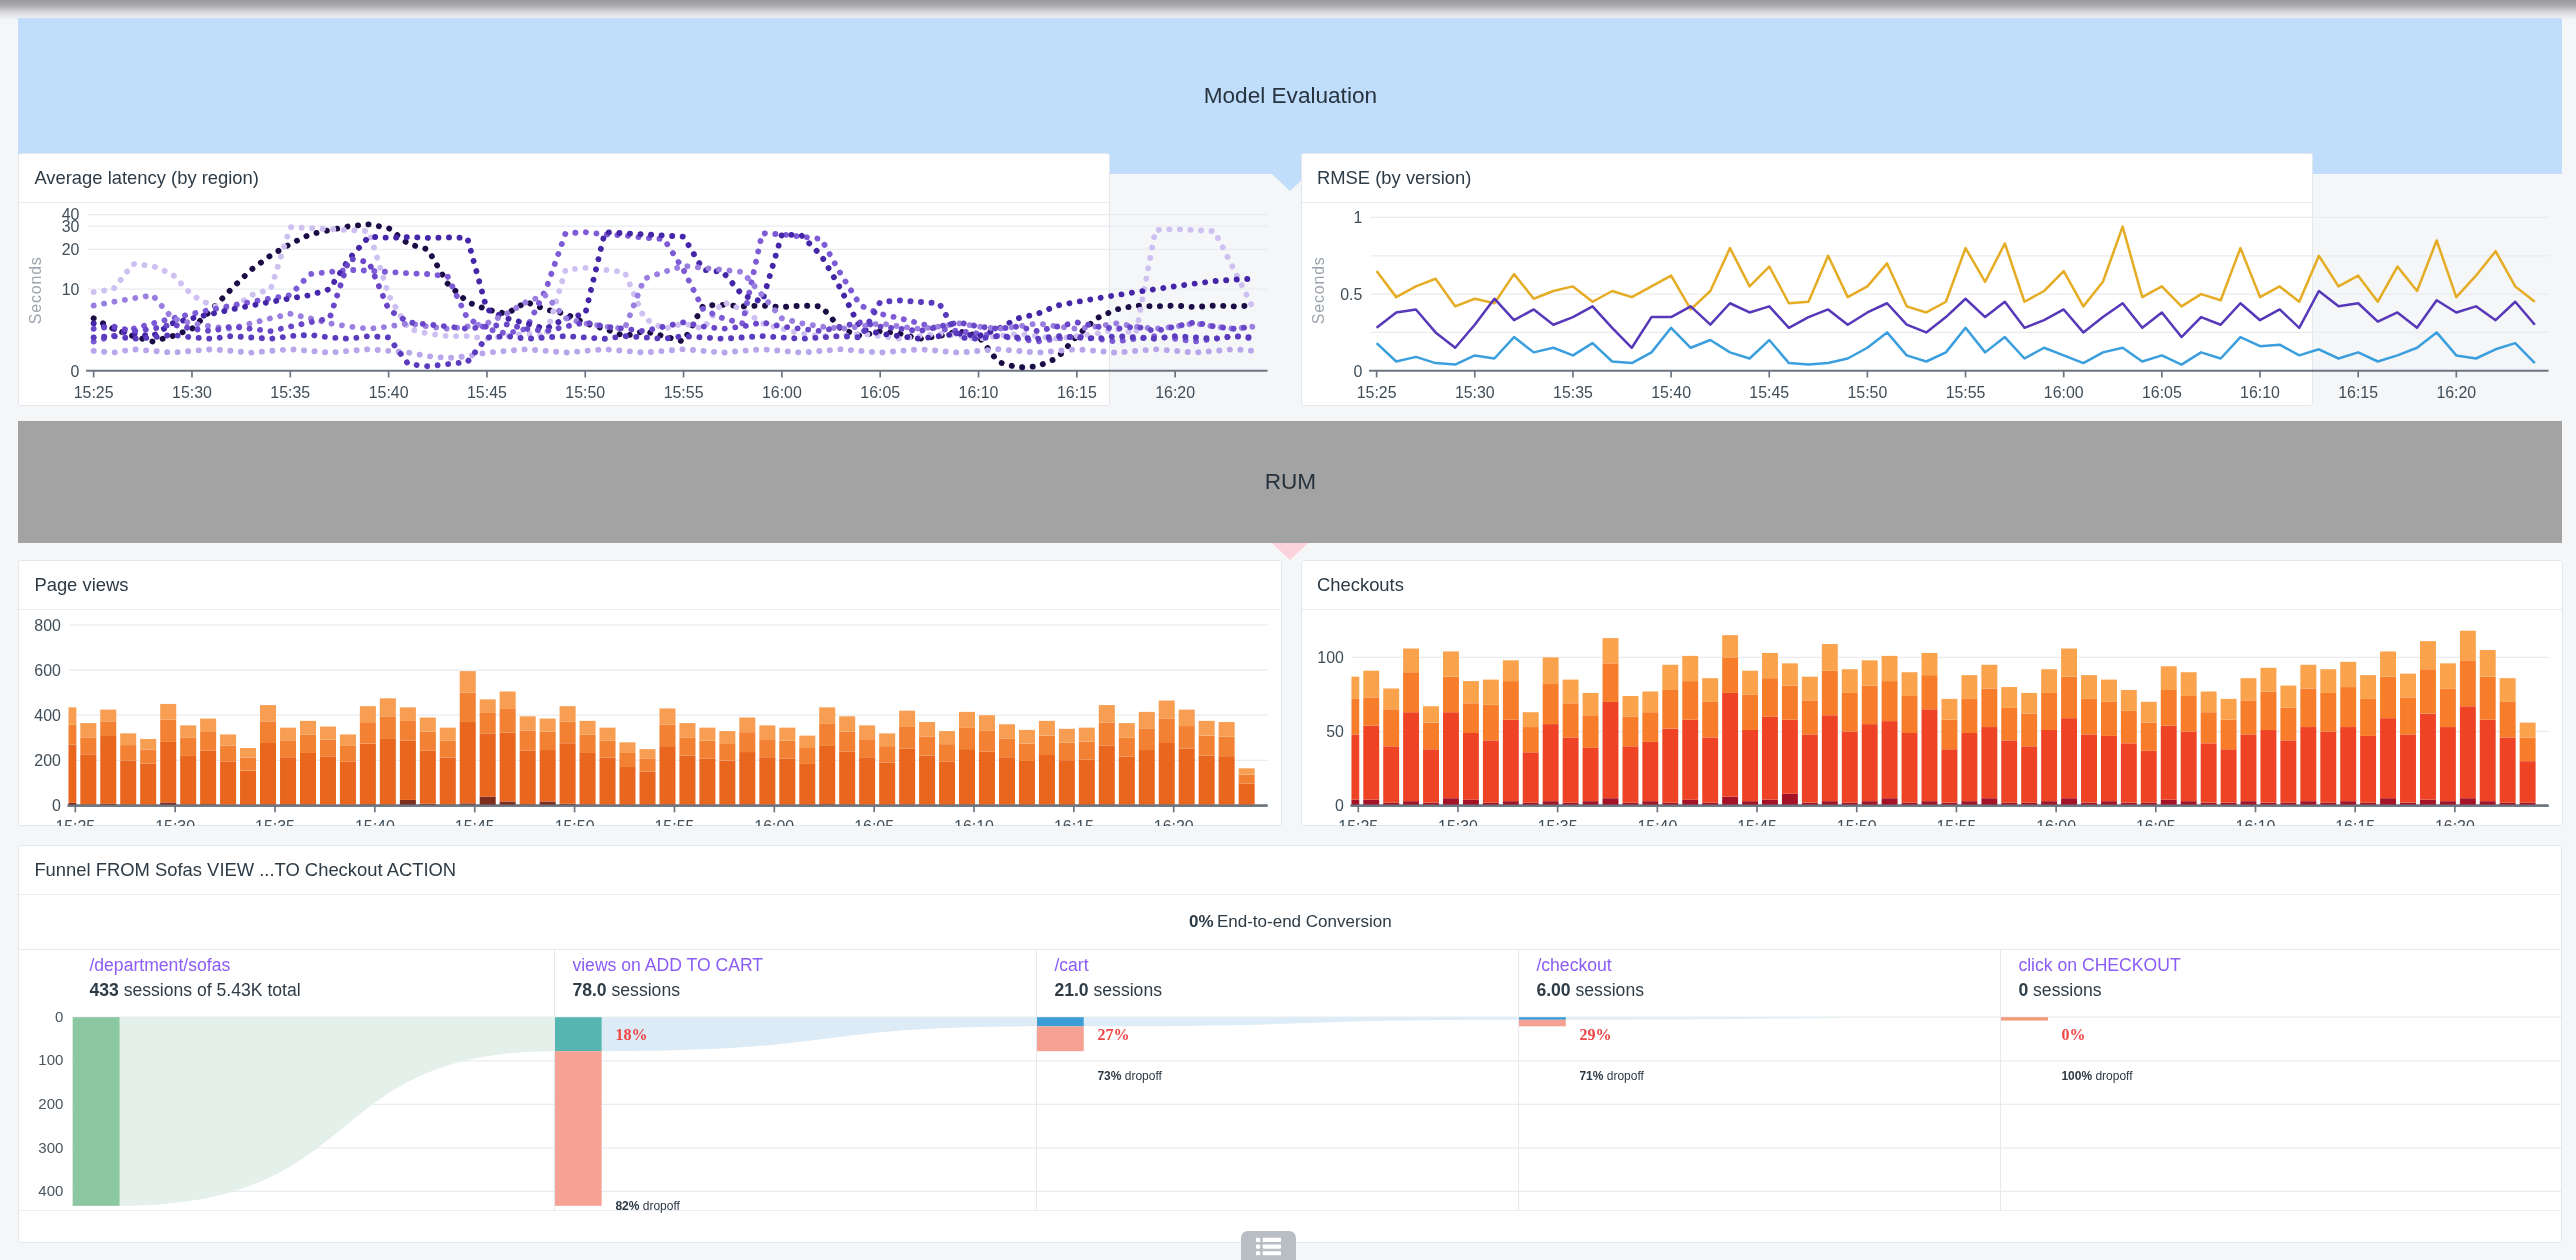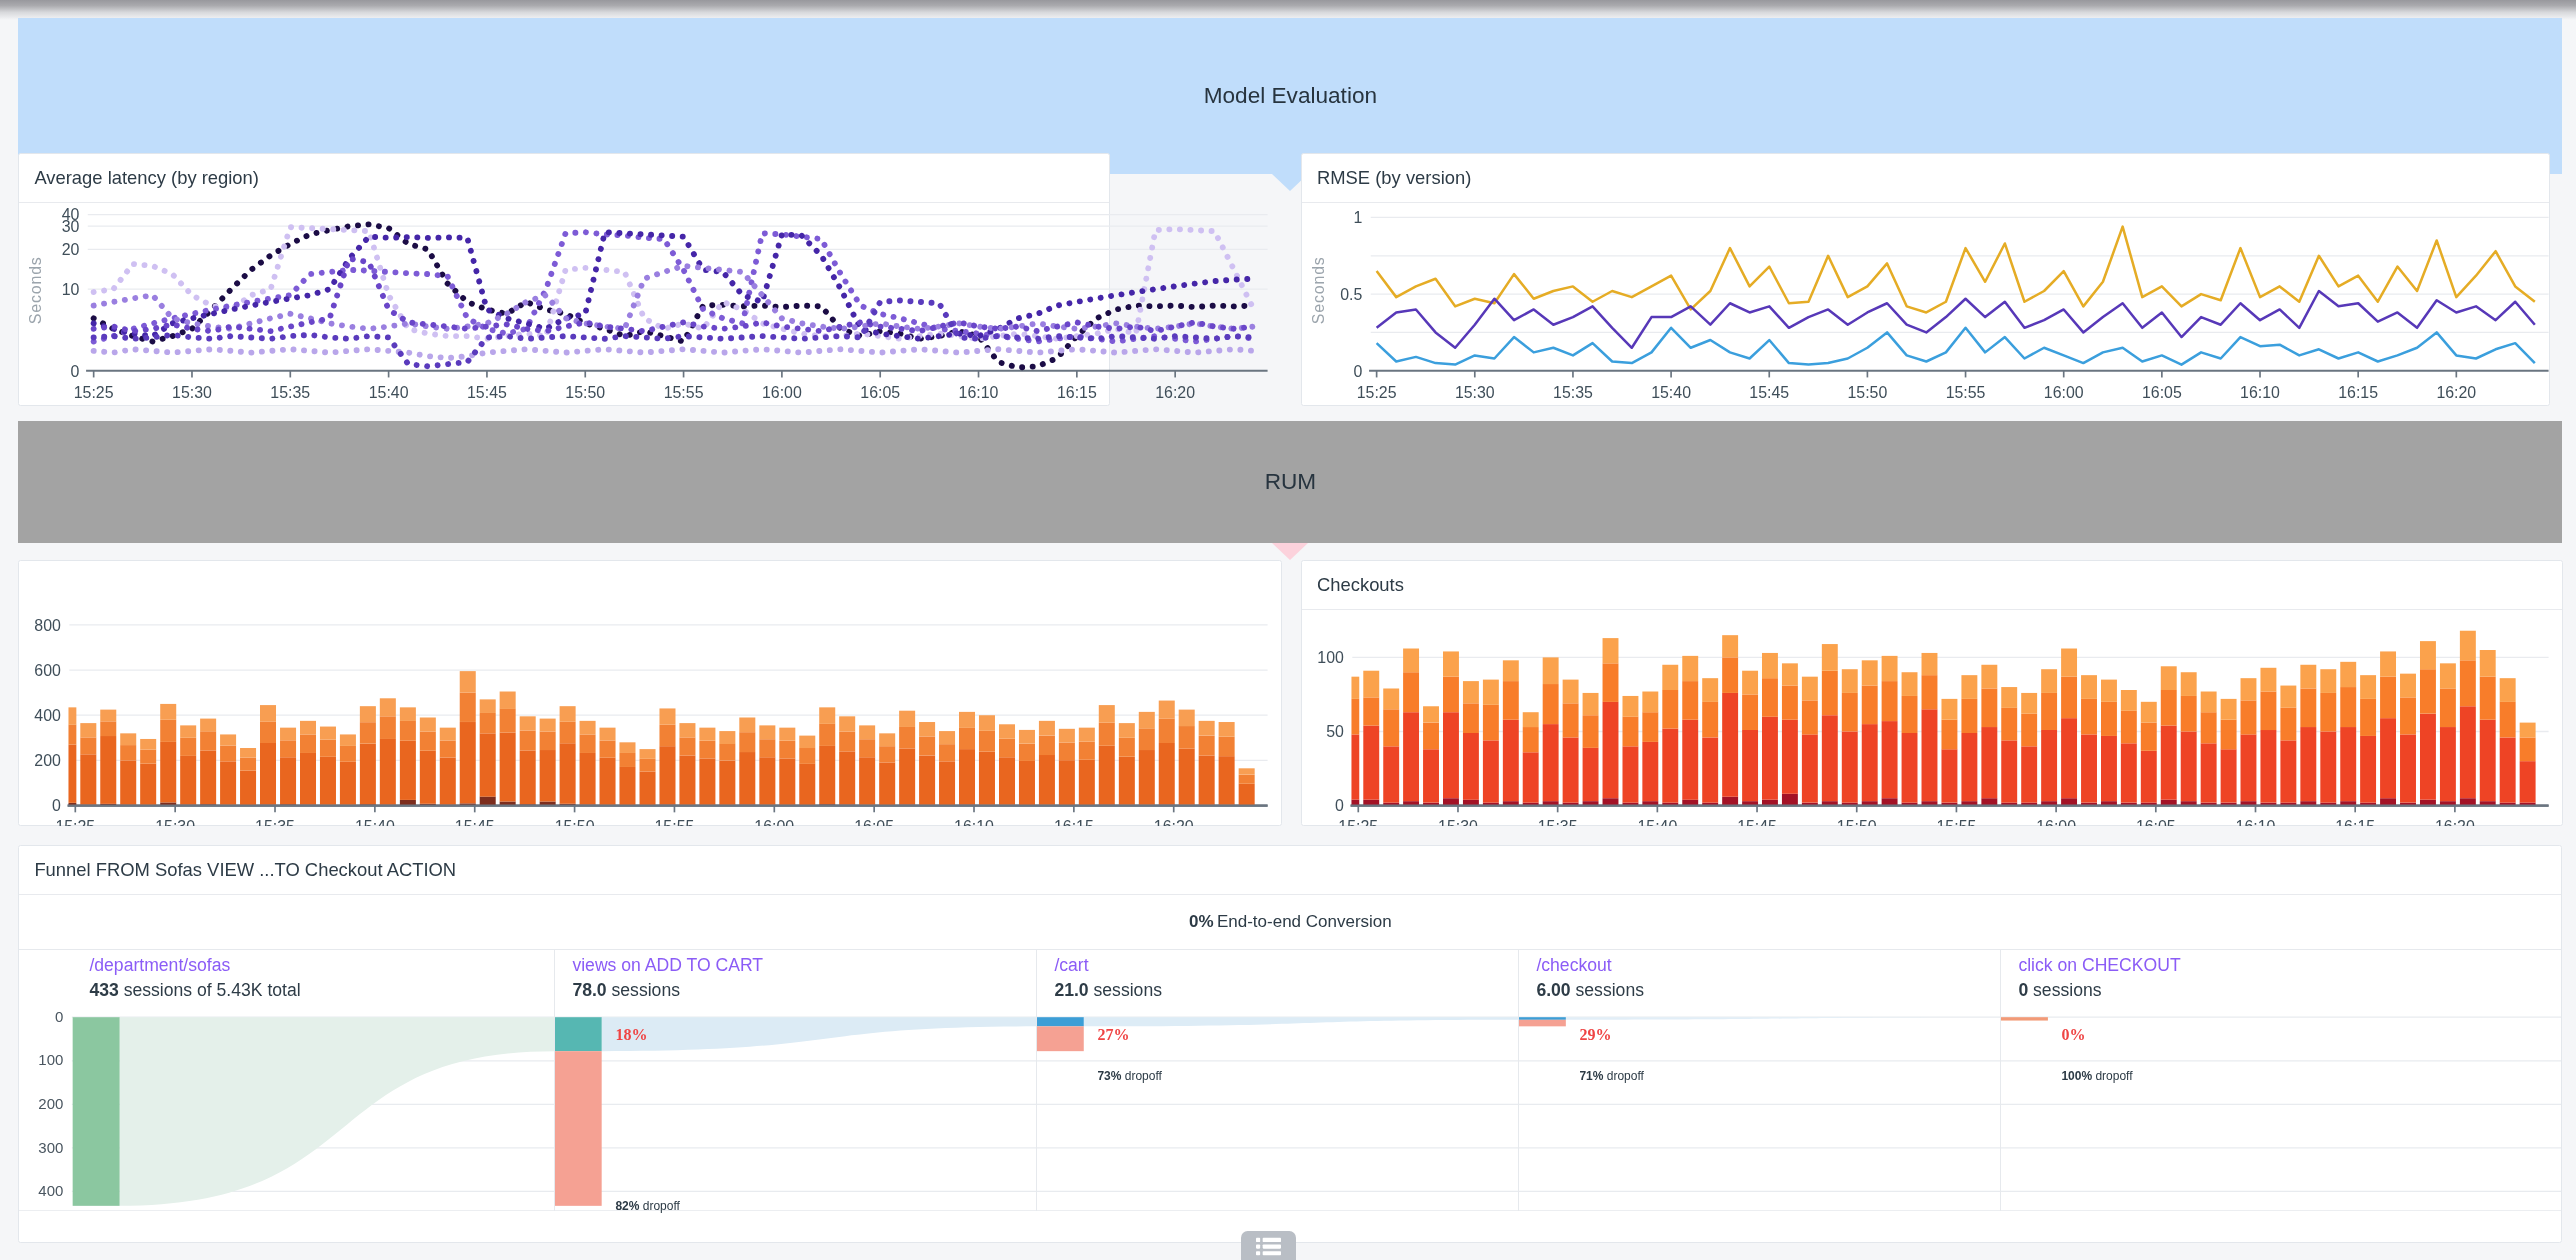--- a/index.html
+++ b/index.html
@@ -14,21 +14,21 @@
     width:0; height:0; border-left:18.4px solid transparent; border-right:18.4px solid transparent; }
   #banner-model { top:18.4px; height:156px; background:#c0ddfb; }
   #banner-model .notch { border-top:17px solid #c0ddfb; }
   #banner-rum { top:421px; height:122px; background:#a3a3a3; }
   #banner-rum .notch { border-top:17px solid #fcd2dc; }
   .card { position:absolute; background:#fff; border:0.8px solid #e3e7ec; border-radius:2.5px; }
   .card-header { height:49px; border-bottom:0.8px solid #e8eaee; display:flex; align-items:center; padding-left:15px;
     font-size:18.4px; font-weight:500; color:#2d3b46; }
   .plot { position:absolute; left:0; right:0; top:49px; bottom:0; }
   #card-latency { left:18.4px;  top:153px; width:1092px; height:253px; }
-  #card-rmse    { left:1301px; top:153px; width:1249px; height:253px; }
+  #card-rmse    { left:1301px; top:153px; width:1012px; height:253px; }
   #card-pageviews { left:18.4px;  top:560px; width:1264px; height:266px; }
   #card-checkouts { left:1301px; top:560px; width:1262px; height:266px; }
   svg text.tick { font-family:"Liberation Sans",sans-serif; font-size:19px; fill:#3f4e59; }
   svg text.axis-title { font-family:"Liberation Sans",sans-serif; font-size:19px; fill:#9ba4ac; letter-spacing:1px; }
   
   #card-funnel { left:18.4px; top:845px; width:2544px; height:398px; }
   .funnel-conversion { height:55px; border-bottom:0.8px solid #e6e9ed; display:flex; align-items:center; justify-content:center;
     font-size:17px; color:#2d3b46; }
   .funnel-conversion b { font-weight:700; margin-right:3.4px; }
   .funnel-columns { position:relative; height:261px; width:2542px; border-bottom:0.8px solid #eceef1; }
@@ -146,20 +146,21 @@
           <text class="axis-title" transform="translate(26 104) rotate(-90)" text-anchor="middle">Seconds</text>
         </svg></div>
   </div>
 
   <div class="banner" id="banner-rum">
     <span>RUM</span>
     <div class="notch"></div>
   </div>
 
   <div class="card" id="card-pageviews">
+    <div class="card-header">Page views</div>
     <div class="plot" id="plot-pageviews"><svg width="1262" height="216" viewBox="0 0 1505 257">
           <clipPath id="clip-page_views">
             <rect x="59" y="0" width="1431" height="233"></rect>
           </clipPath>
           <line x1="60" x2="1489" y1="179.09756097560975" y2="179.09756097560975" stroke="#e9ebef" stroke-width="1.5"></line>
           <line x1="60" x2="1489" y1="125.19512195121952" y2="125.19512195121952" stroke="#e9ebef" stroke-width="1.5"></line>
           <line x1="60" x2="1489" y1="71.29268292682926" y2="71.29268292682926" stroke="#e9ebef" stroke-width="1.5"></line>
           <line x1="60" x2="1489" y1="17.39024390243904" y2="17.39024390243904" stroke="#e9ebef" stroke-width="1.5"></line>
           <text class="tick" x="50" y="240" text-anchor="end">0</text>
           <text class="tick" x="50" y="186.09756097560975" text-anchor="end">200</text>

